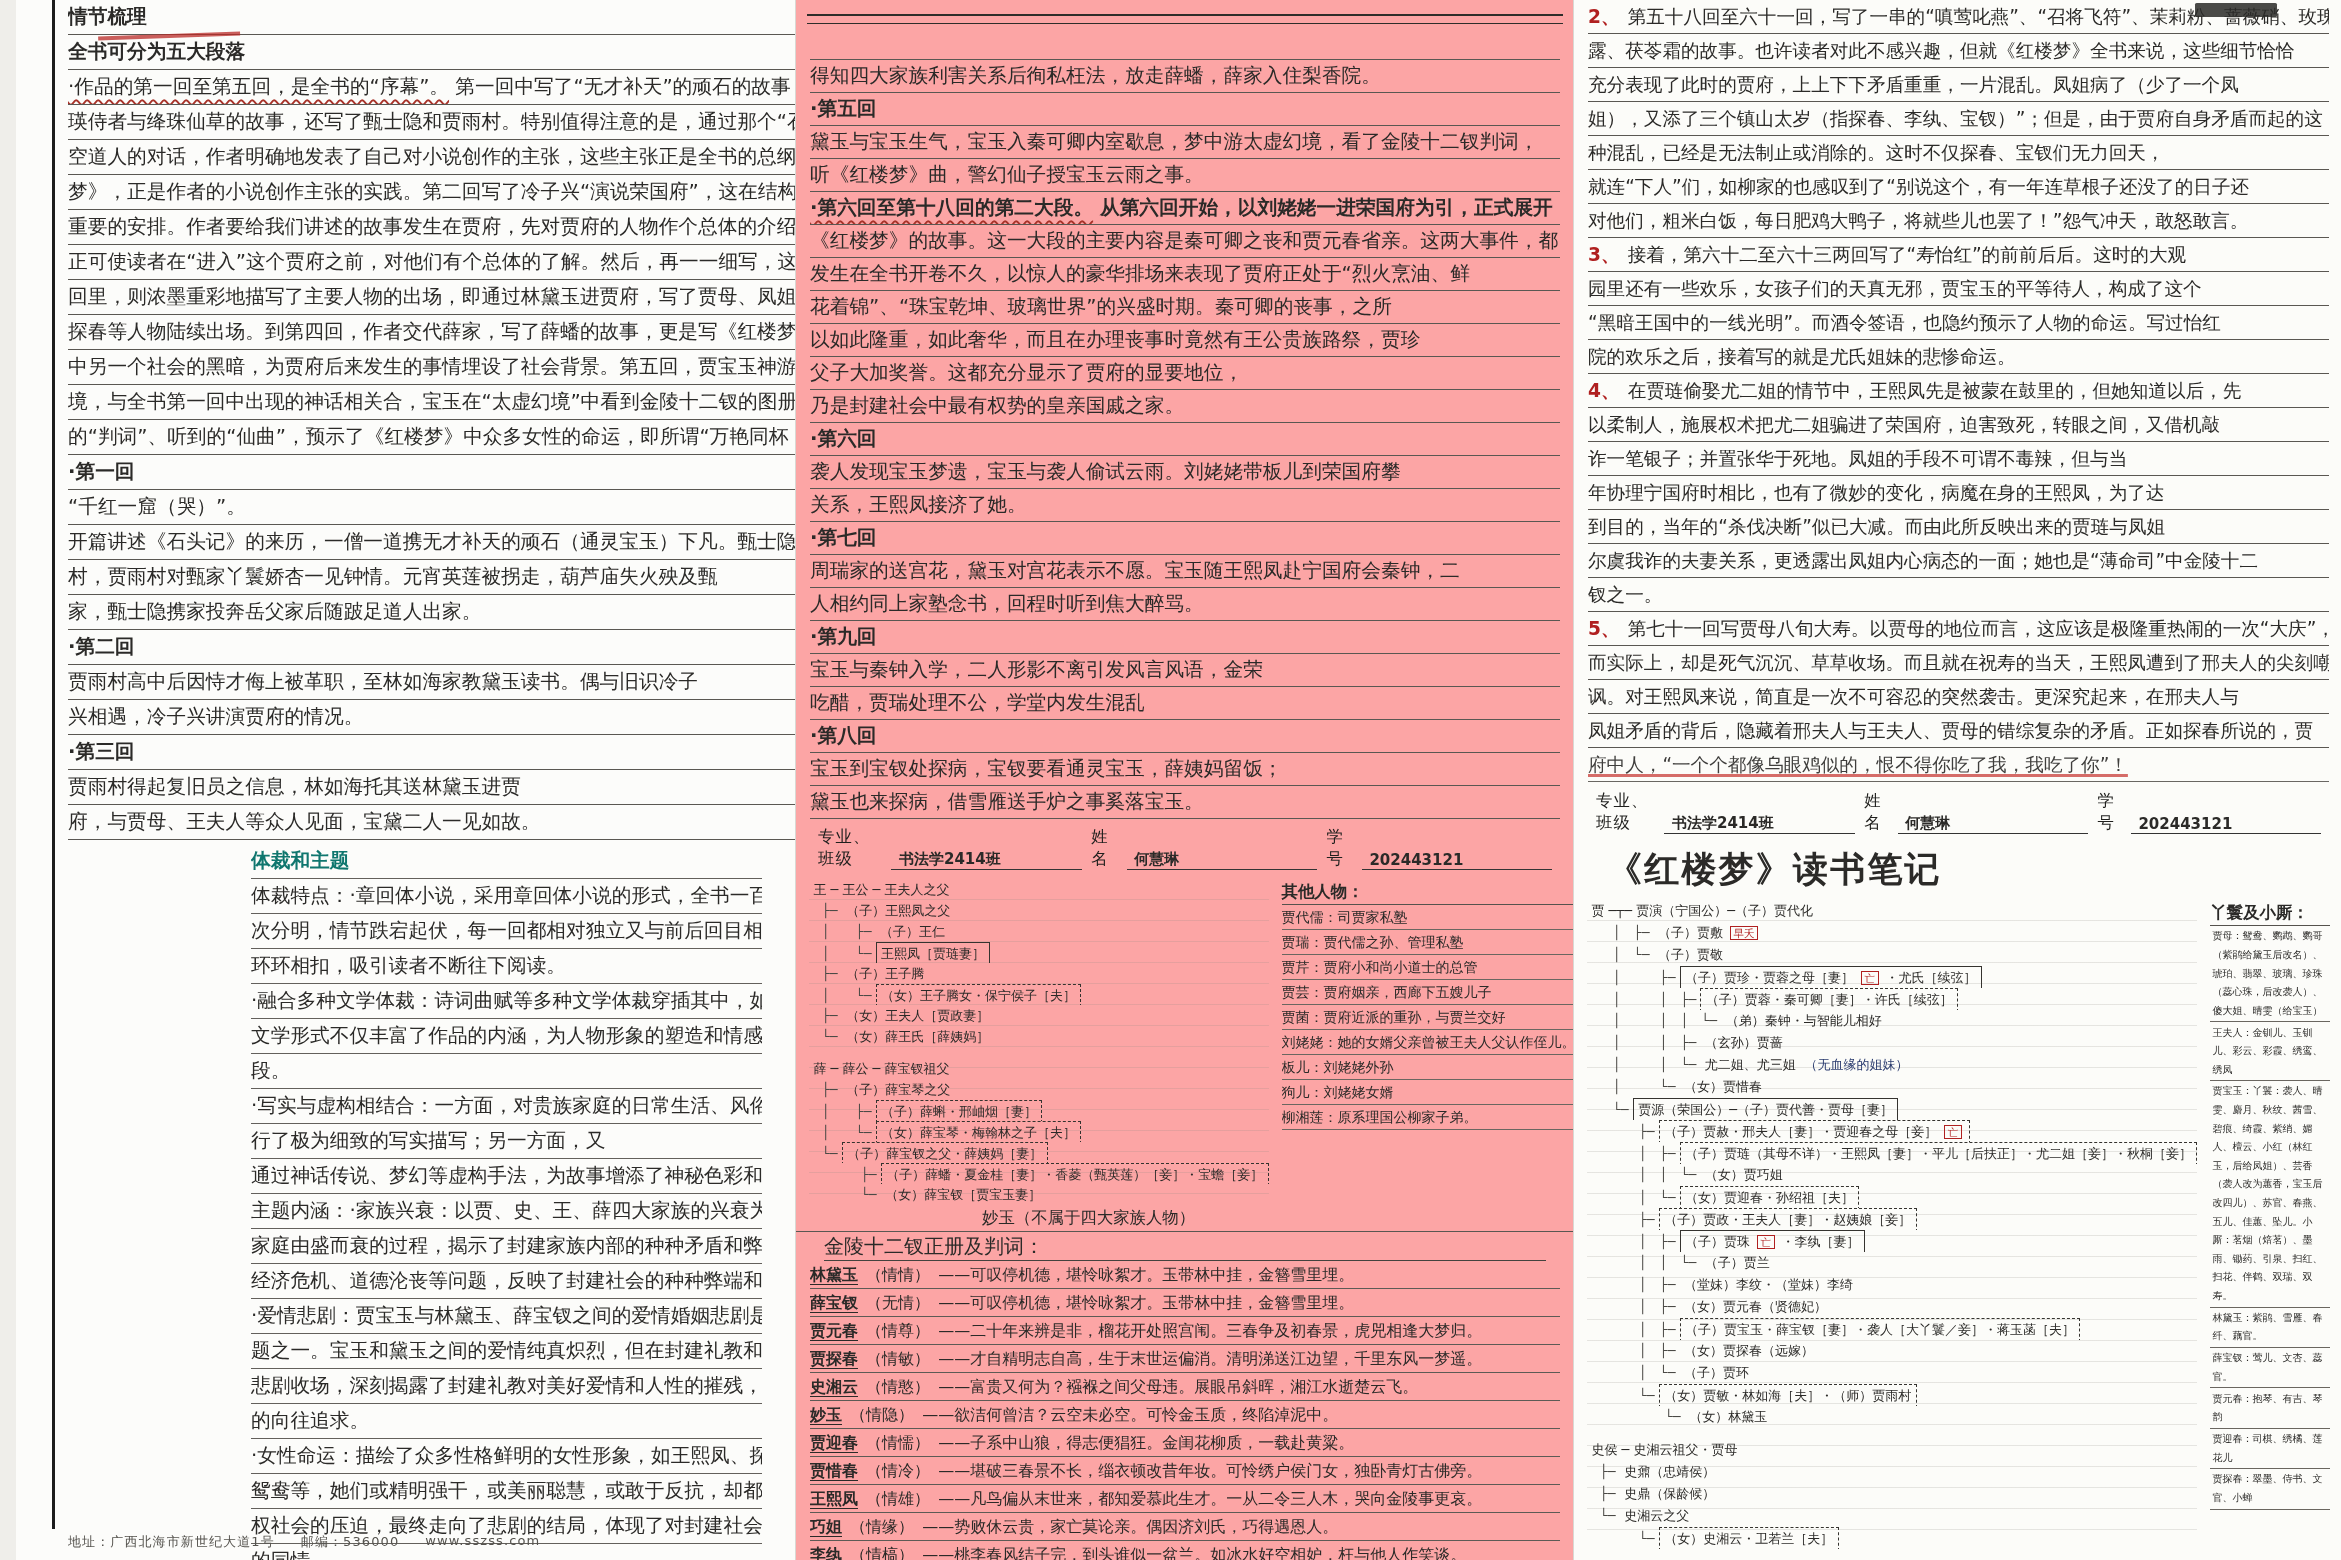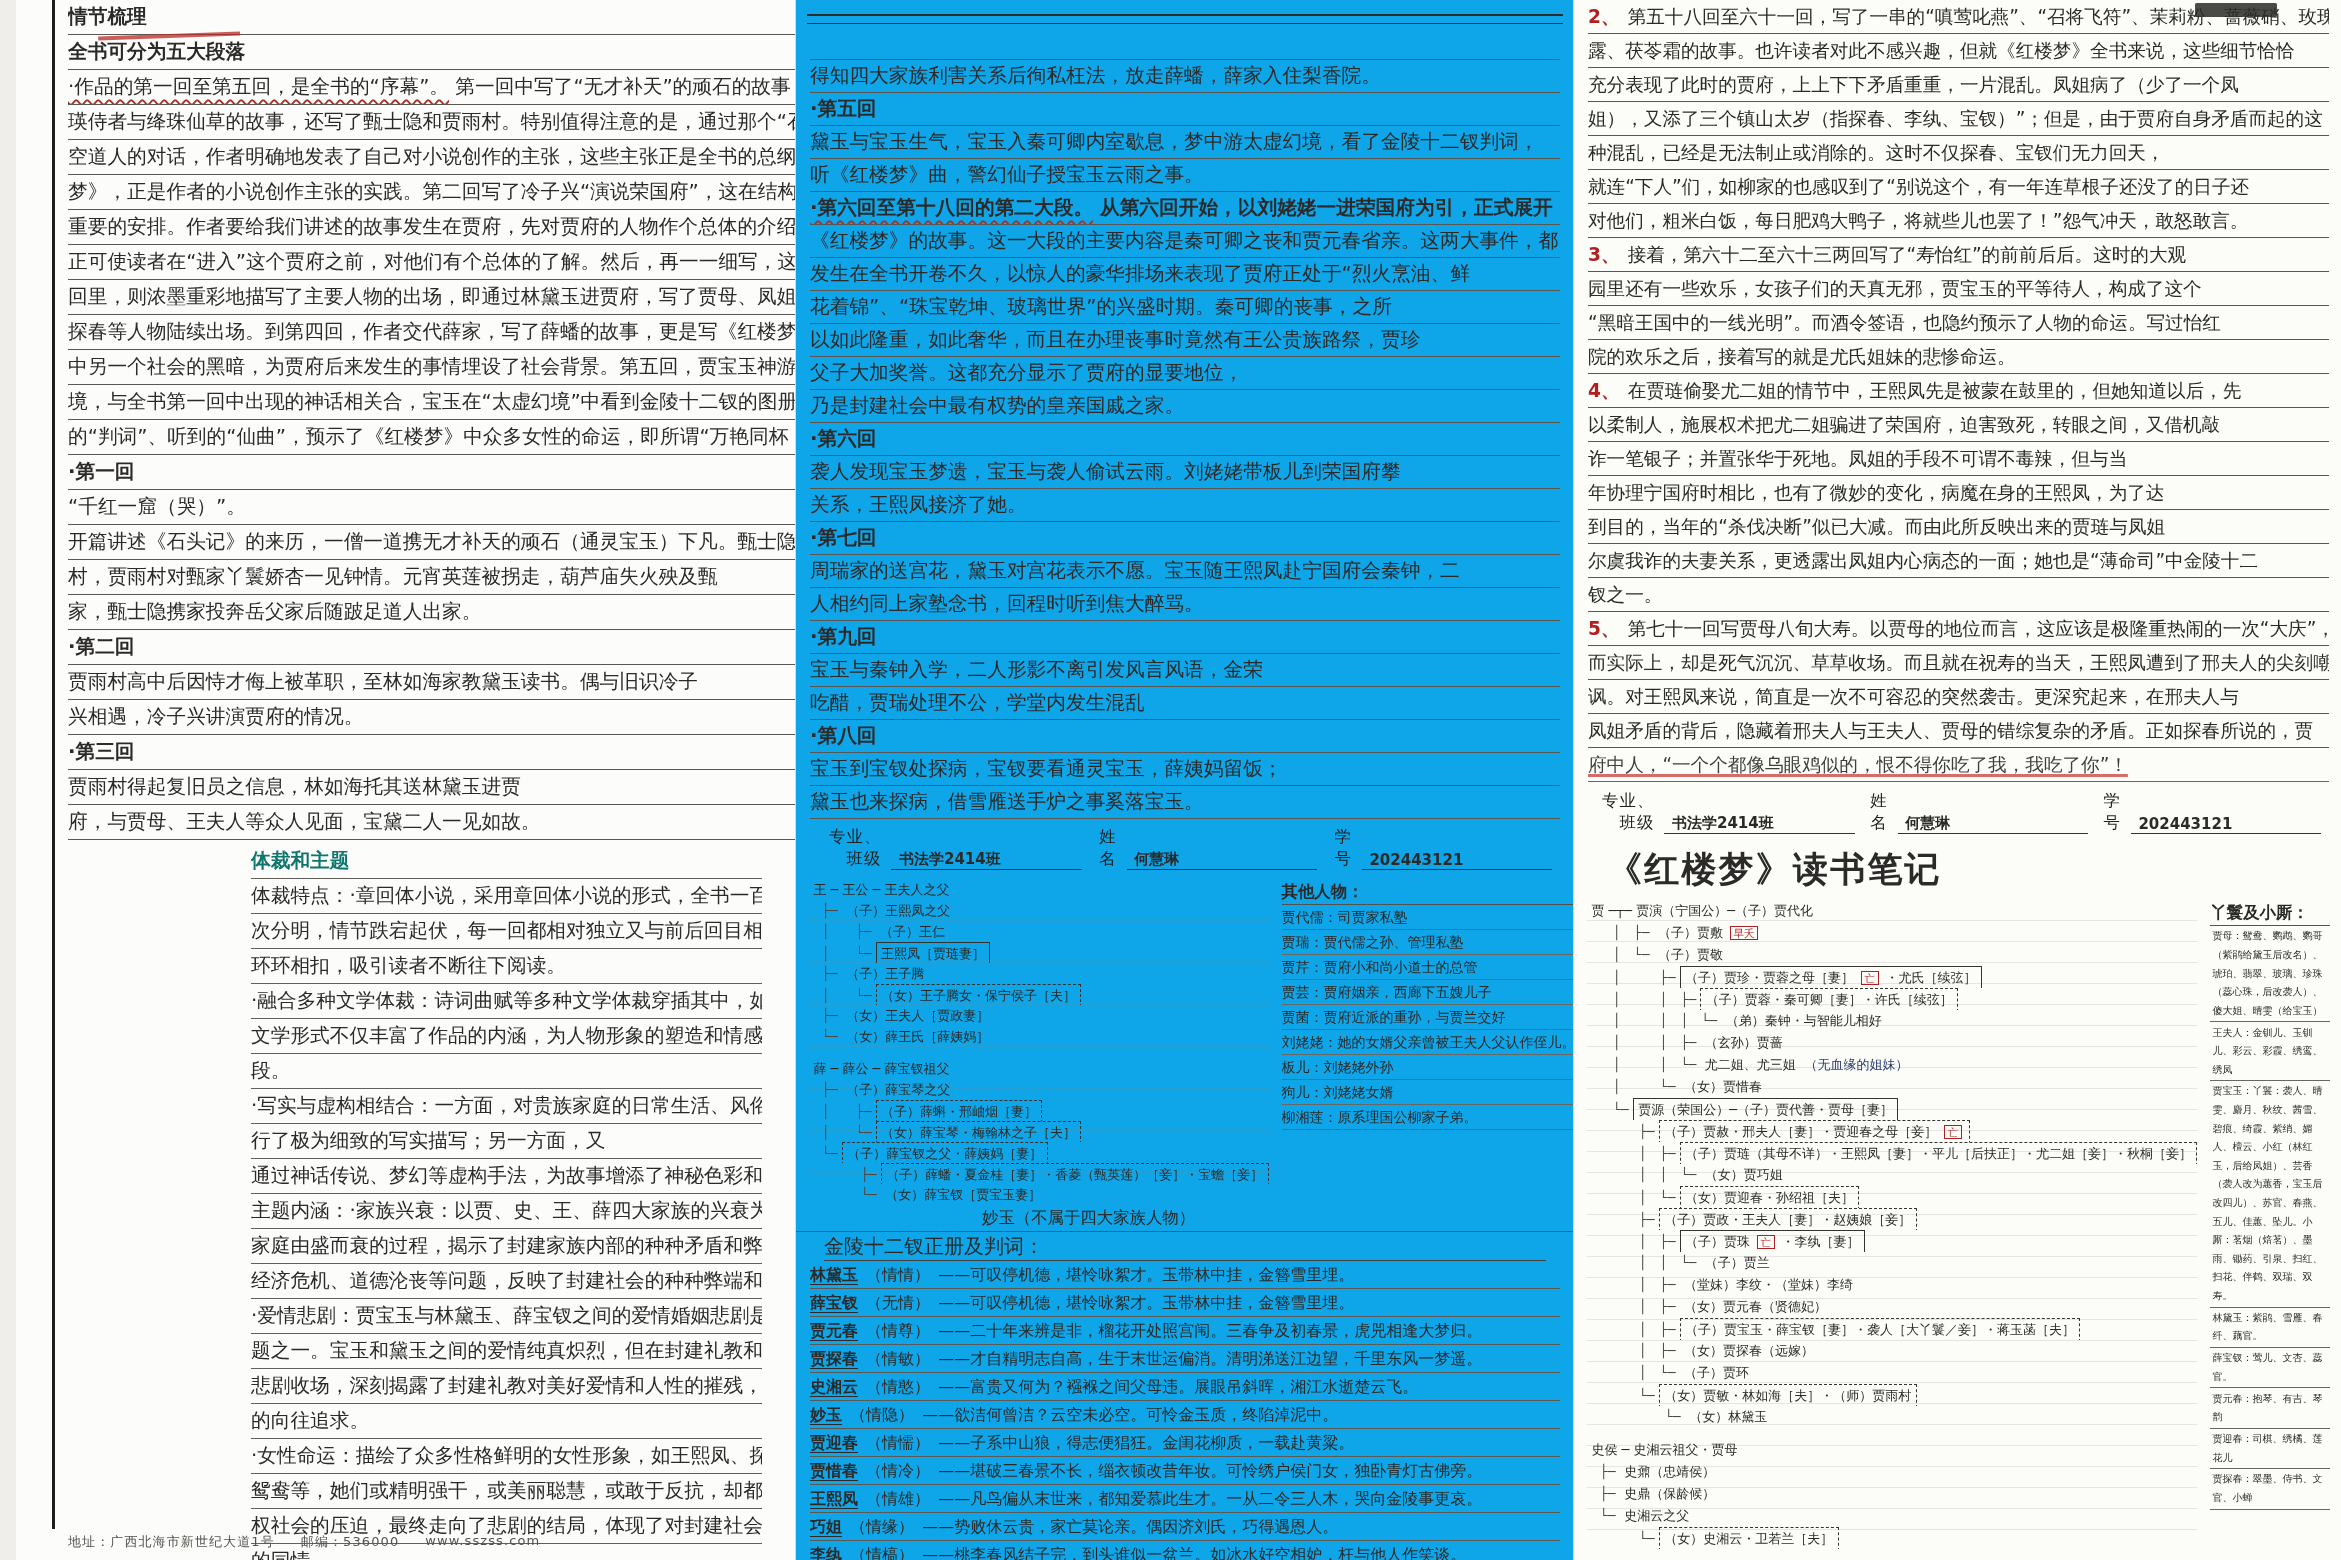--- a/index.html
+++ b/index.html
@@ -1,20 +1,20 @@
 <!DOCTYPE html>
 <html style="font-size:8.7px"><head>
 <meta charset="utf-8">
 <style>
   html,body{margin:0;padding:0;}
   body{font-family:"DejaVu Sans",sans-serif;color:#2b2a28;background:#e7e6e2;}
   .scan{position:relative;width:2342px;height:1561px;overflow:hidden;background:#efeeea;}
   .sheet{position:absolute;top:0;height:1561px;background:#fdfdfb;overflow:hidden;}
   #sheet-left{left:16px;width:795px;background:#fcfcfa;}
-  #sheet-mid{left:795px;width:778px;background:#0ea5e9;border-left:0.5px solid #d9d8d3;}
+  #sheet-mid{left:795px;width:778px;background:#fca5a5;border-left:0.5px solid #d9d8d3;}
   #sheet-right{left:1573px;width:769px;background:#fcfcf9;border-left:0.5px solid #d9d8d3;}
   .edge-line{position:absolute;left:36px;top:0;width:2.7px;height:1529px;background:#1c1c1c;}
   .smudge{position:absolute;right:66px;top:3.3px;width:82px;height:14px;background:#2a2a28;border-radius:1.6px;opacity:.85;}
   .scribble{position:absolute;left:82px;top:28px;width:142px;height:5.5px;border-bottom:4.4px solid rgba(186,42,38,.75);transform:rotate(-2deg);}
 
   .lines{padding:0 14px;}
   .line{white-space:nowrap;overflow:hidden;border-bottom:1.1px solid #5a5752;}
   #sheet-left .lines{padding-left:52px;}
   #sheet-left .line{font-size:19.7px;line-height:34px;height:34px;}
   #sheet-mid .line{font-size:19.7px;line-height:32px;height:32px;}
@@ -27,21 +27,21 @@
   .empty{color:transparent;}
   .wv{text-decoration:underline;text-decoration-style:wavy;text-decoration-color:#a83229;text-decoration-thickness:1.6px;text-underline-offset:5.5px;}
   .redpre{color:#b02020;font-weight:bold;margin-right:2.2px;}
   .red-under{text-decoration:underline;text-decoration-color:rgba(197,52,47,.8);text-decoration-thickness:3.3px;text-underline-offset:3.3px;}
 
   .part2{margin-left:235px;width:511px;margin-top:4.4px;}
   .part2 .line{font-size:15.3px;line-height:25px;height:25px;border-bottom:1px solid #63605b;}
   .part2 .h-blue{font-size:17.5px;}
 
   .formrow{display:flex;align-items:flex-end;gap:9.8px;padding:7.6px 22px 4.4px 22px;font-size:16.4px;}
-  .flabel{color:#1f1f1d;letter-spacing:1.1px;text-align:right;}
+  .flabel{color:#1f1f1d;letter-spacing:1.1px;}
   .fvalue{min-width:175px;border-bottom:1.6px solid #333;font-size:15px;font-weight:bold;padding:0 7.6px;white-space:nowrap;}
 
   .toprule{margin:14px 11px 3.3px 11px;height:6.6px;border-top:2.2px solid #2e2d2a;border-bottom:1.6px solid #2e2d2a;}
 
   .cols{display:flex;padding:4.4px 13px 0 13px;gap:13px;}
   .treecol{flex:1 1 55%;background:repeating-linear-gradient(to bottom,transparent 0 20px,#8a877f33 20px 21px);}
   .listcol{flex:1 1 45%;}
   .trow{font-size:13px;line-height:21px;height:21px;white-space:nowrap;overflow:hidden;}
   #sheet-right .trow{font-size:13px;line-height:22px;height:22px;}
   .pre{font-family:"DejaVu Sans Mono",monospace;color:#4b4a46;}

